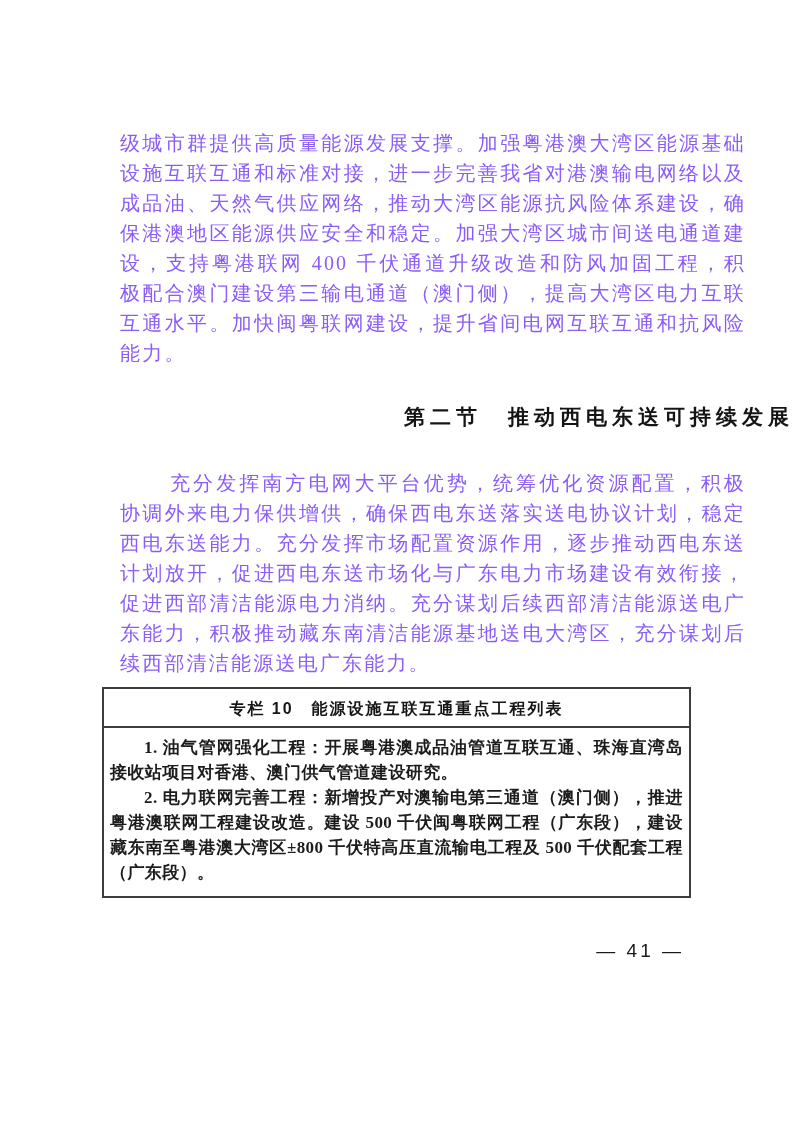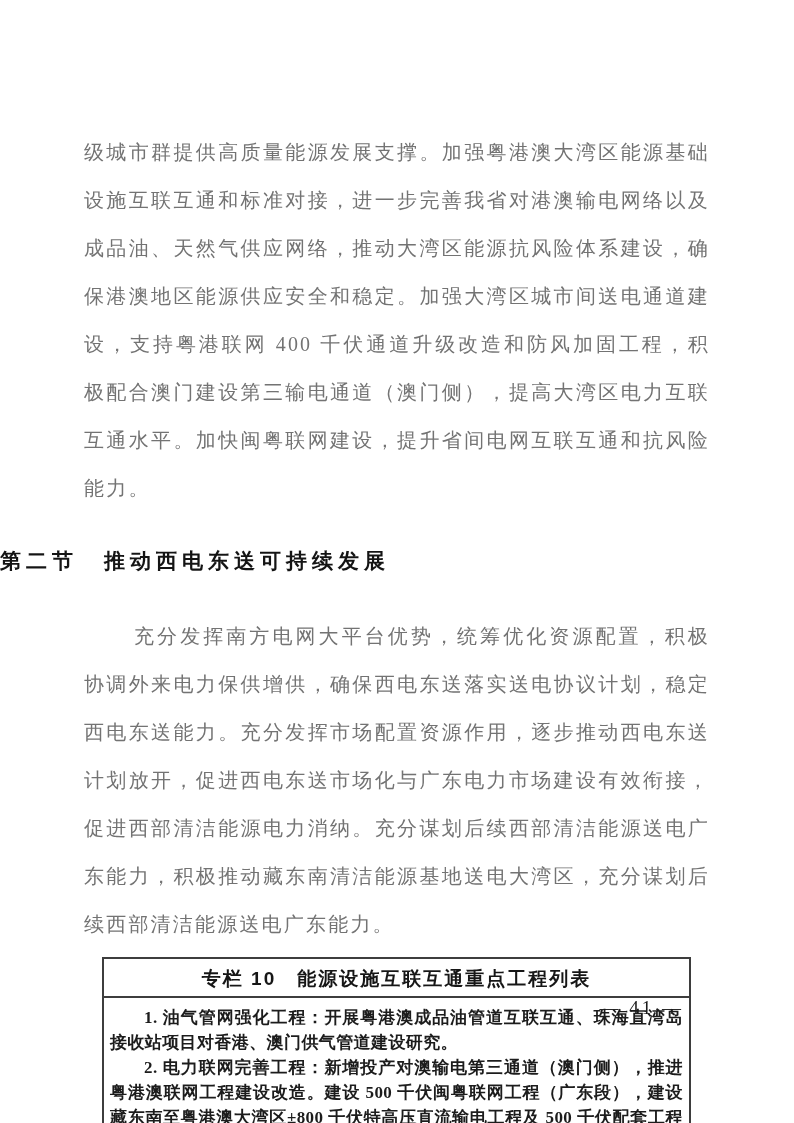--- a/index.html
+++ b/index.html
@@ -12,54 +12,54 @@
     position: relative;
     width: 794px;
     height: 1123px;
     margin: 0 auto;
     background: #ffffff;
     color: #1f1f1f;
     overflow: hidden;
     padding-top: 128px;
   }
   .body-para {
-    margin: 0 84px;
+    margin: 0 120px;
     width: 626px;
     font-size: 20px;
-    line-height: 48px;
+    line-height: 30px;
     letter-spacing: 2.2px;
     text-align: justify;
     text-justify: inter-ideograph;
-    color: #737373;
+    color: #8b5cf6;
   }
   .body-para.indented {
     margin-top: 31px;
     text-indent: 50px;
   }
   .section-heading {
     margin-top: 29px;
-    text-align: left;
+    text-align: right;
     font-family: "Liberation Sans", "DejaVu Sans", sans-serif;
     font-weight: bold;
     font-size: 21px;
     line-height: 40px;
     letter-spacing: 5px;
     color: #141414;
   }
   .callout-box {
     margin: 9px auto 0 102px;
     width: 589px;
     border: 2px solid #3d3d3d;
     background: #ffffff;
   }
   .callout-header {
     text-align: center;
     font-family: "Liberation Sans", "DejaVu Sans", sans-serif;
     font-weight: bold;
-    font-size: 19px;
+    font-size: 16px;
     line-height: 23px;
     letter-spacing: 2px;
     color: #161616;
     padding: 8px 4px 6px;
     border-bottom: 2px solid #3d3d3d;
   }
   .callout-body {
     padding: 7px 6px 11px;
   }
   .callout-item {
@@ -67,26 +67,26 @@
     line-height: 25px;
     letter-spacing: 0.4px;
     text-indent: 2em;
     text-align: justify;
     text-justify: inter-ideograph;
     font-weight: bold;
     color: #1c1c1c;
   }
   .page-number {
     position: absolute;
-    top: 997px;
+    top: 940px;
     right: 110px;
     font-size: 19px;
     letter-spacing: 3px;
     color: #1a1a1a;
-    font-family: Liberation Serif, serif;
+    font-family: Liberation Sans, sans-serif;
   }
 </style>
 </head>
 <body>
 
 <div class="page">
 
   <p class="body-para">级城市群提供高质量能源发展支撑。加强粤港澳大湾区能源基础设施互联互通和标准对接，进一步完善我省对港澳输电网络以及成品油、天然气供应网络，推动大湾区能源抗风险体系建设，确保港澳地区能源供应安全和稳定。加强大湾区城市间送电通道建设，支持粤港联网 400 千伏通道升级改造和防风加固工程，积极配合澳门建设第三输电通道（澳门侧），提高大湾区电力互联互通水平。加快闽粤联网建设，提升省间电网互联互通和抗风险能力。</p>
 
   <h2 class="section-heading">第二节　推动西电东送可持续发展</h2>

